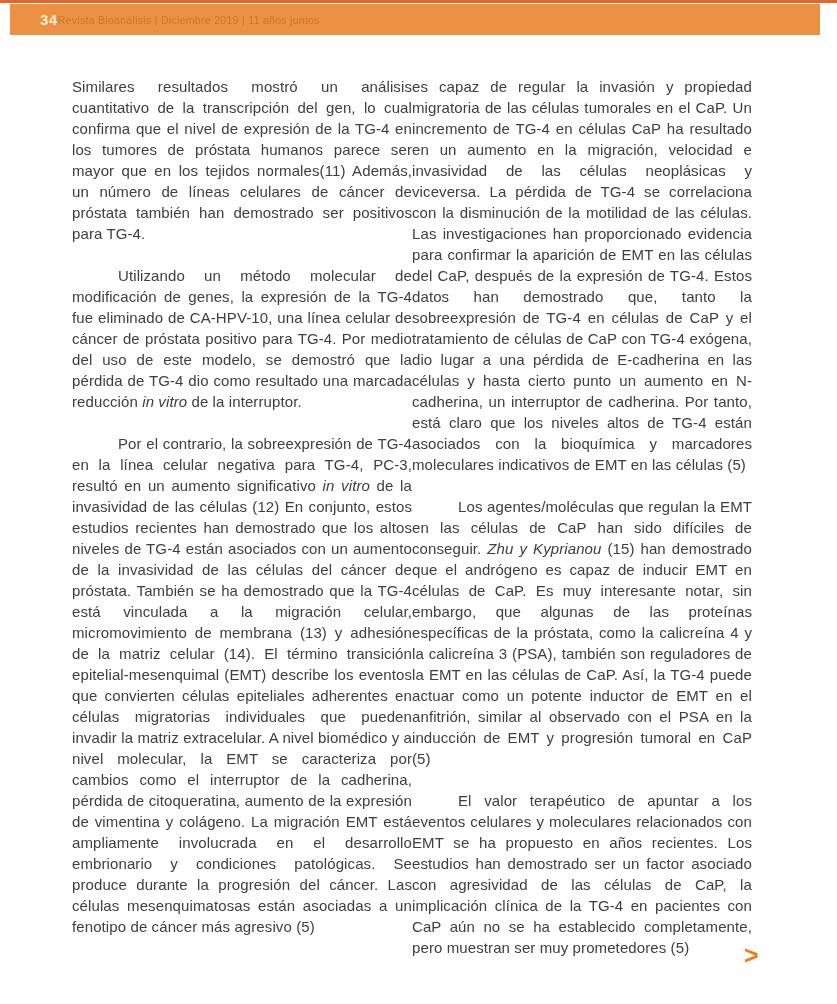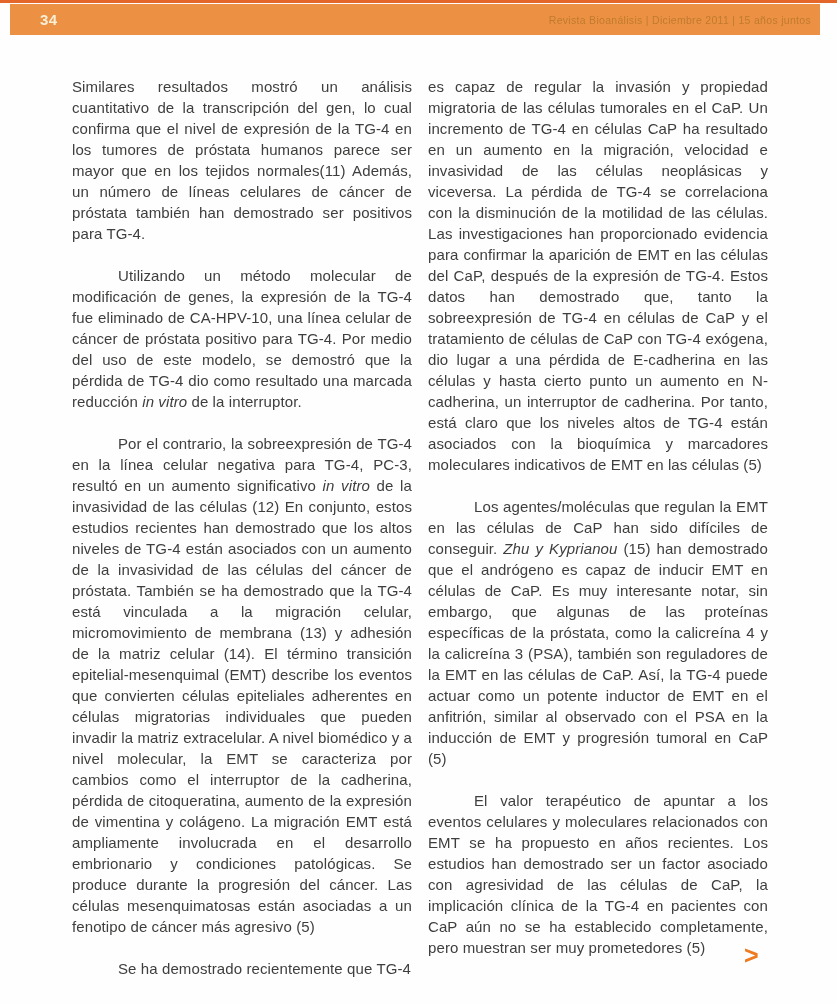--- a/index.html
+++ b/index.html
@@ -13,38 +13,38 @@
   }
   .top-edge-line {
     position: absolute; top: 0; left: 0;
     width: 837px; height: 3px;
     background: #e4662a;
   }
   .header-bar {
     position: absolute; top: 4px; left: 10px;
     width: 810px; height: 31px;
     background: #ec9143;
-    display: flex; align-items: center; justify-content: space-between;
+    display: flex; align-items: center; justify-content: flex-start;
     padding: 0 9px 0 30px;
   }
   .page-number {
     color: #f8eed6;
     font-size: 15px;
     font-weight: 700;
     letter-spacing: 0.5px;
   }
   .header-meta {
     color: #c07a2e;
     font-size: 10.5px;
     letter-spacing: 0.3px;
   }
   .content {
     position: absolute; top: 76px; left: 72px;
     width: 696px;
-    display: flex; gap: 16px;
+    display: flex; 
   }
   .col {
     width: 340px; flex: 0 0 340px;
   }
   .para {
     font-size: 15px;
     line-height: 21px;
     color: #3e3e3d;
     text-align: justify;
     letter-spacing: 0.1px;
@@ -61,29 +61,28 @@
     cursor: pointer;
   }
 </style>
 </head>
 <body>
 
 <div class="top-edge-line"></div>
 
 <div class="header-bar">
   <span class="page-number">34</span>
-  <span class="header-meta">Revista Bioanálisis | Diciembre  2011 | 15 años juntos</span>
+  <span class="header-meta">Revista Bioanálisis | Diciembre  2019 | 11 años juntos</span>
 </div>
 
 <div class="content">
   <div class="col">
       <p class="para"><span>Similares resultados mostró un análisis cuantitativo de la transcripción del gen, lo cual confirma que el nivel de expresión de la TG-4 en los tumores de próstata humanos parece ser mayor que en los tejidos normales(11) Además, un número de líneas celulares de cáncer de próstata también han demostrado ser positivos para TG-4.</span></p>
       <p class="para indent"><span>Utilizando un método molecular de modificación de genes, la expresión de la TG-4 fue eliminado de CA-HPV-10, una línea celular de cáncer de próstata positivo para TG-4. Por medio del uso de este modelo, se demostró que la pérdida de TG-4 dio como resultado una  marcada reducción </span><em>in vitro</em><span> de la interruptor.</span></p>
       <p class="para indent"><span>Por el contrario, la sobreexpresión de TG-4 en la línea celular negativa para TG-4, PC-3, resultó en un aumento significativo </span><em>in vitro</em><span> de la invasividad de las células (12) En conjunto, estos estudios recientes han demostrado que los altos niveles de TG-4 están asociados con un aumento de la invasividad de las células del cáncer de próstata. También se ha demostrado que la TG-4 está vinculada a la migración celular, micromovimiento de membrana (13) y adhesión de la matriz celular (14). El término transición epitelial-mesenquimal (EMT) describe los eventos que convierten células epiteliales adherentes en células migratorias individuales que pueden invadir la matriz extracelular. A nivel biomédico y a nivel molecular, la EMT se caracteriza por cambios como el interruptor de la cadherina, pérdida de citoqueratina, aumento de la expresión de vimentina y colágeno. La migración EMT está ampliamente involucrada en el desarrollo embrionario y condiciones patológicas. Se produce durante la progresión del cáncer. Las células mesenquimatosas están asociadas a un fenotipo de cáncer más agresivo (5)</span></p>
-      <p class="para indent"><span>Se ha demostrado recientemente que TG-4</span></p>
     </div>
   <div class="col">
       <p class="para"><span>es capaz de regular la invasión y propiedad migratoria de las células tumorales en el CaP. Un incremento de TG-4 en células CaP ha resultado en un aumento en la migración, velocidad e invasividad de las células neoplásicas y viceversa. La pérdida de TG-4 se correlaciona con la disminución de la motilidad de las células. Las investigaciones han proporcionado evidencia para confirmar la aparición de EMT en las células del CaP, después de la expresión de TG-4. Estos datos han demostrado que, tanto la sobreexpresión de TG-4 en células de CaP y el tratamiento de células de CaP con TG-4 exógena, dio lugar a una pérdida de E-cadherina en las células y hasta cierto punto un aumento en N- cadherina, un interruptor de cadherina. Por tanto, está claro que los niveles altos de TG-4 están asociados con la bioquímica y marcadores moleculares indicativos de EMT en las células (5)</span></p>
       <p class="para indent"><span>Los agentes/moléculas que regulan la EMT en las células de CaP han sido difíciles de conseguir. </span><em>Zhu y Kyprianou</em><span> (15) han demostrado que el andrógeno es capaz de inducir EMT en células de CaP. Es muy interesante notar, sin embargo, que algunas de las proteínas específicas de la próstata, como la calicreína 4 y la calicreína 3 (PSA), también son reguladores de la EMT en las células de CaP. Así, la TG-4 puede actuar como un potente inductor de EMT en el anfitrión, similar al observado con el PSA en la inducción de EMT y progresión tumoral en CaP (5)</span></p>
       <p class="para indent"><span>El valor terapéutico de apuntar a los eventos celulares y moleculares relacionados con EMT se ha propuesto en años recientes. Los estudios han demostrado ser un factor asociado con agresividad de las células de CaP, la implicación clínica de la TG-4 en pacientes con CaP aún no se ha establecido completamente, pero muestran ser muy prometedores (5)</span></p>
     </div>
 </div>
 
 <div class="next-arrow">&gt;</div>
 

